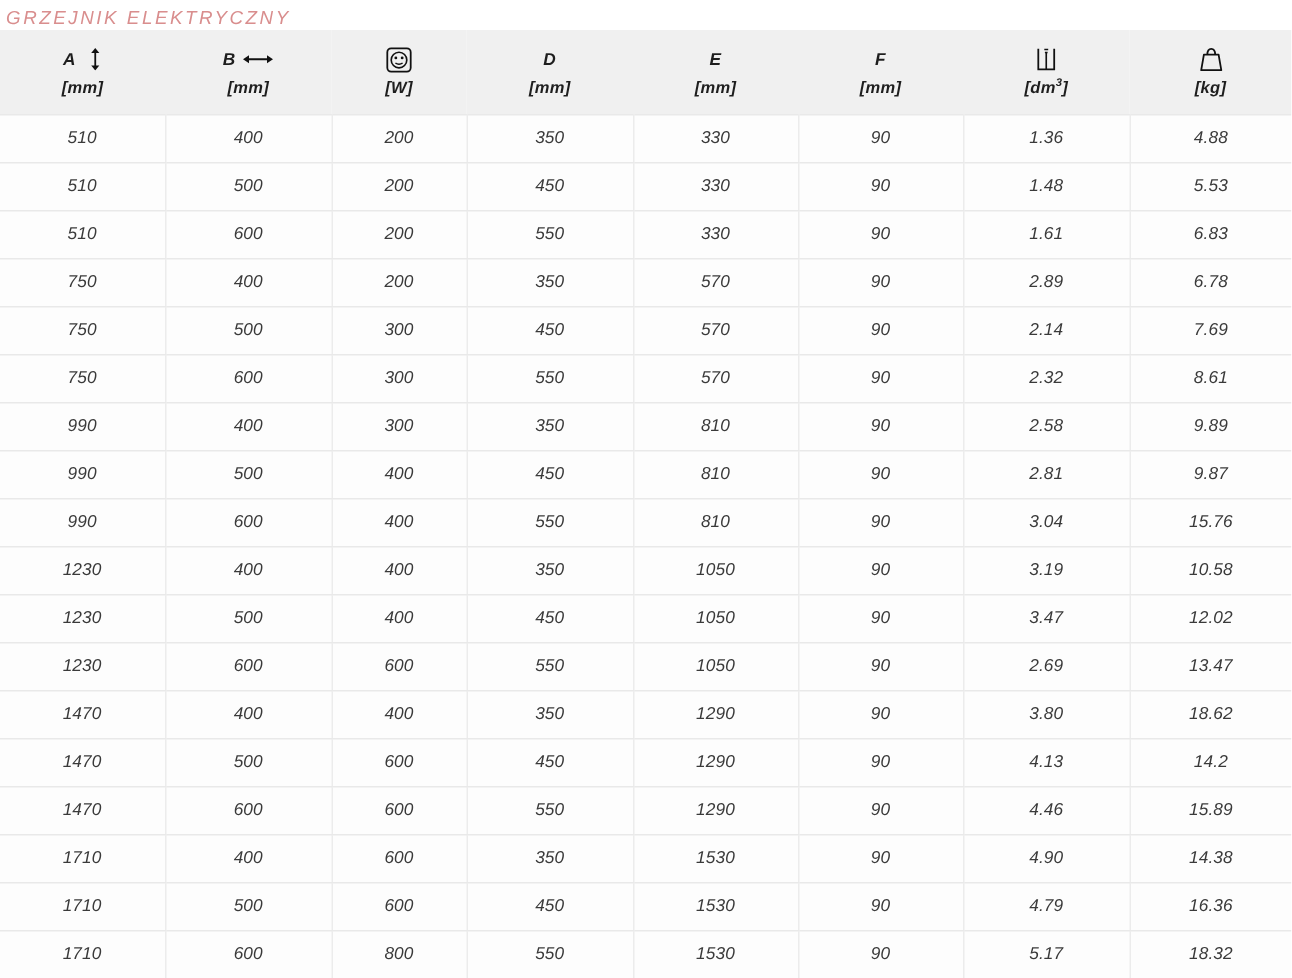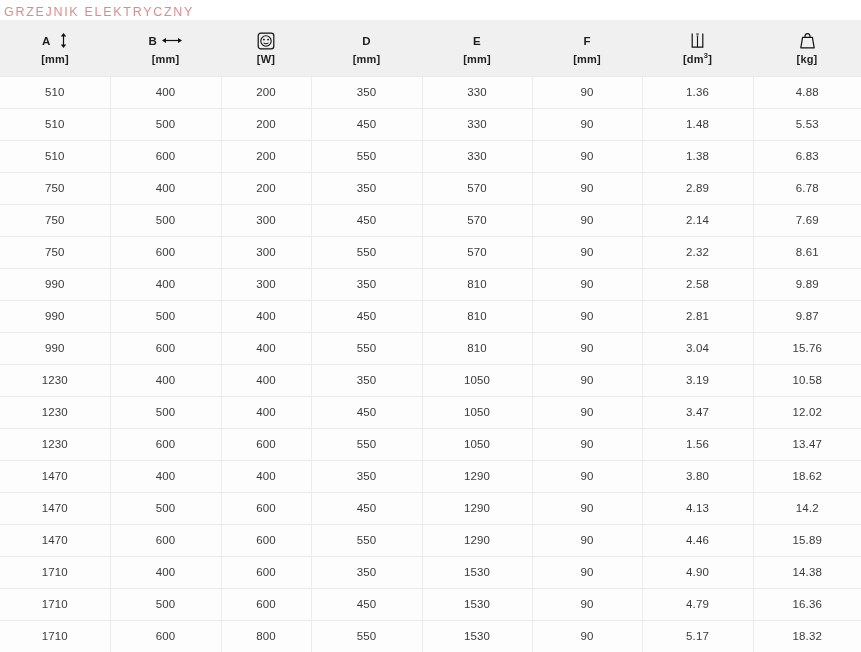--- a/index.html
+++ b/index.html
@@ -12,20 +12,21 @@
     overflow: hidden;
     font-family: "Liberation Sans", sans-serif;
     -webkit-font-smoothing: antialiased;
   }
 
   .page {
     width: 758px;
     height: 652px;
     position: relative;
     background: #ffffff;
+    font-style: italic;
   }
 
   
   .title {
     color: #d98e8e;
     font-size: 12.5px;
     letter-spacing: 1.7px;
     font-weight: 400;
     padding: 4px 0 0 4px;
     height: 20px;
@@ -234,21 +235,21 @@
           <td>1.48</td>
           <td>5.53</td>
         </tr>
         <tr>
           <td>510</td>
           <td>600</td>
           <td>200</td>
           <td>550</td>
           <td>330</td>
           <td>90</td>
-          <td>1.38</td>
+          <td>1.61</td>
           <td>6.83</td>
         </tr>
         <tr>
           <td>750</td>
           <td>400</td>
           <td>200</td>
           <td>350</td>
           <td>570</td>
           <td>90</td>
           <td>2.89</td>
@@ -324,21 +325,21 @@
           <td>3.47</td>
           <td>12.02</td>
         </tr>
         <tr>
           <td>1230</td>
           <td>600</td>
           <td>600</td>
           <td>550</td>
           <td>1050</td>
           <td>90</td>
-          <td>1.56</td>
+          <td>2.69</td>
           <td>13.47</td>
         </tr>
         <tr>
           <td>1470</td>
           <td>400</td>
           <td>400</td>
           <td>350</td>
           <td>1290</td>
           <td>90</td>
           <td>3.80</td>

